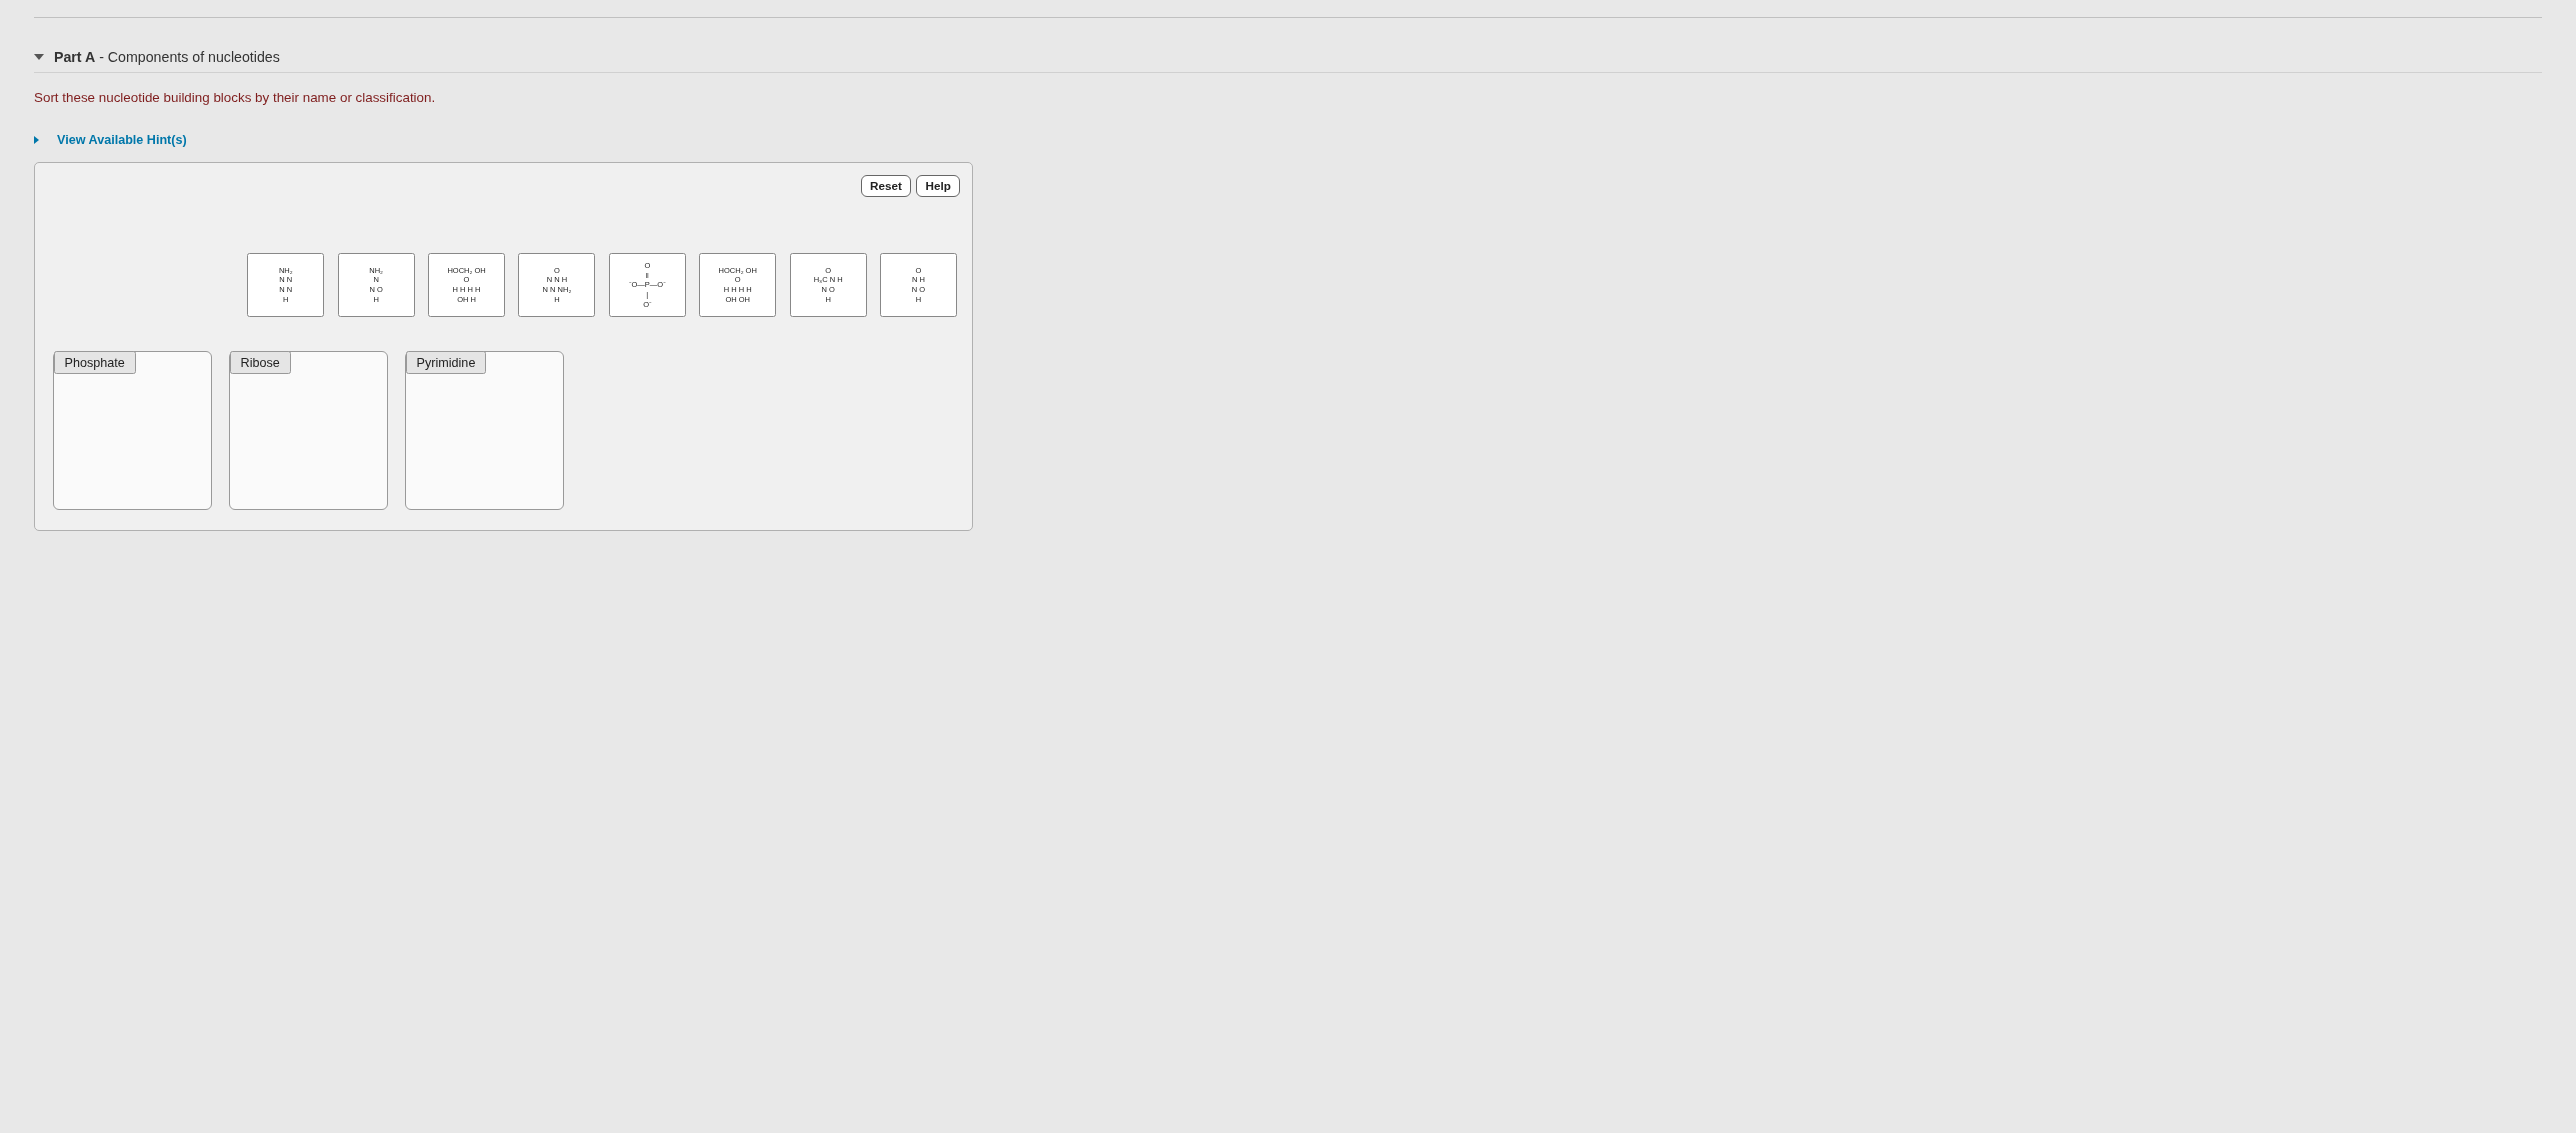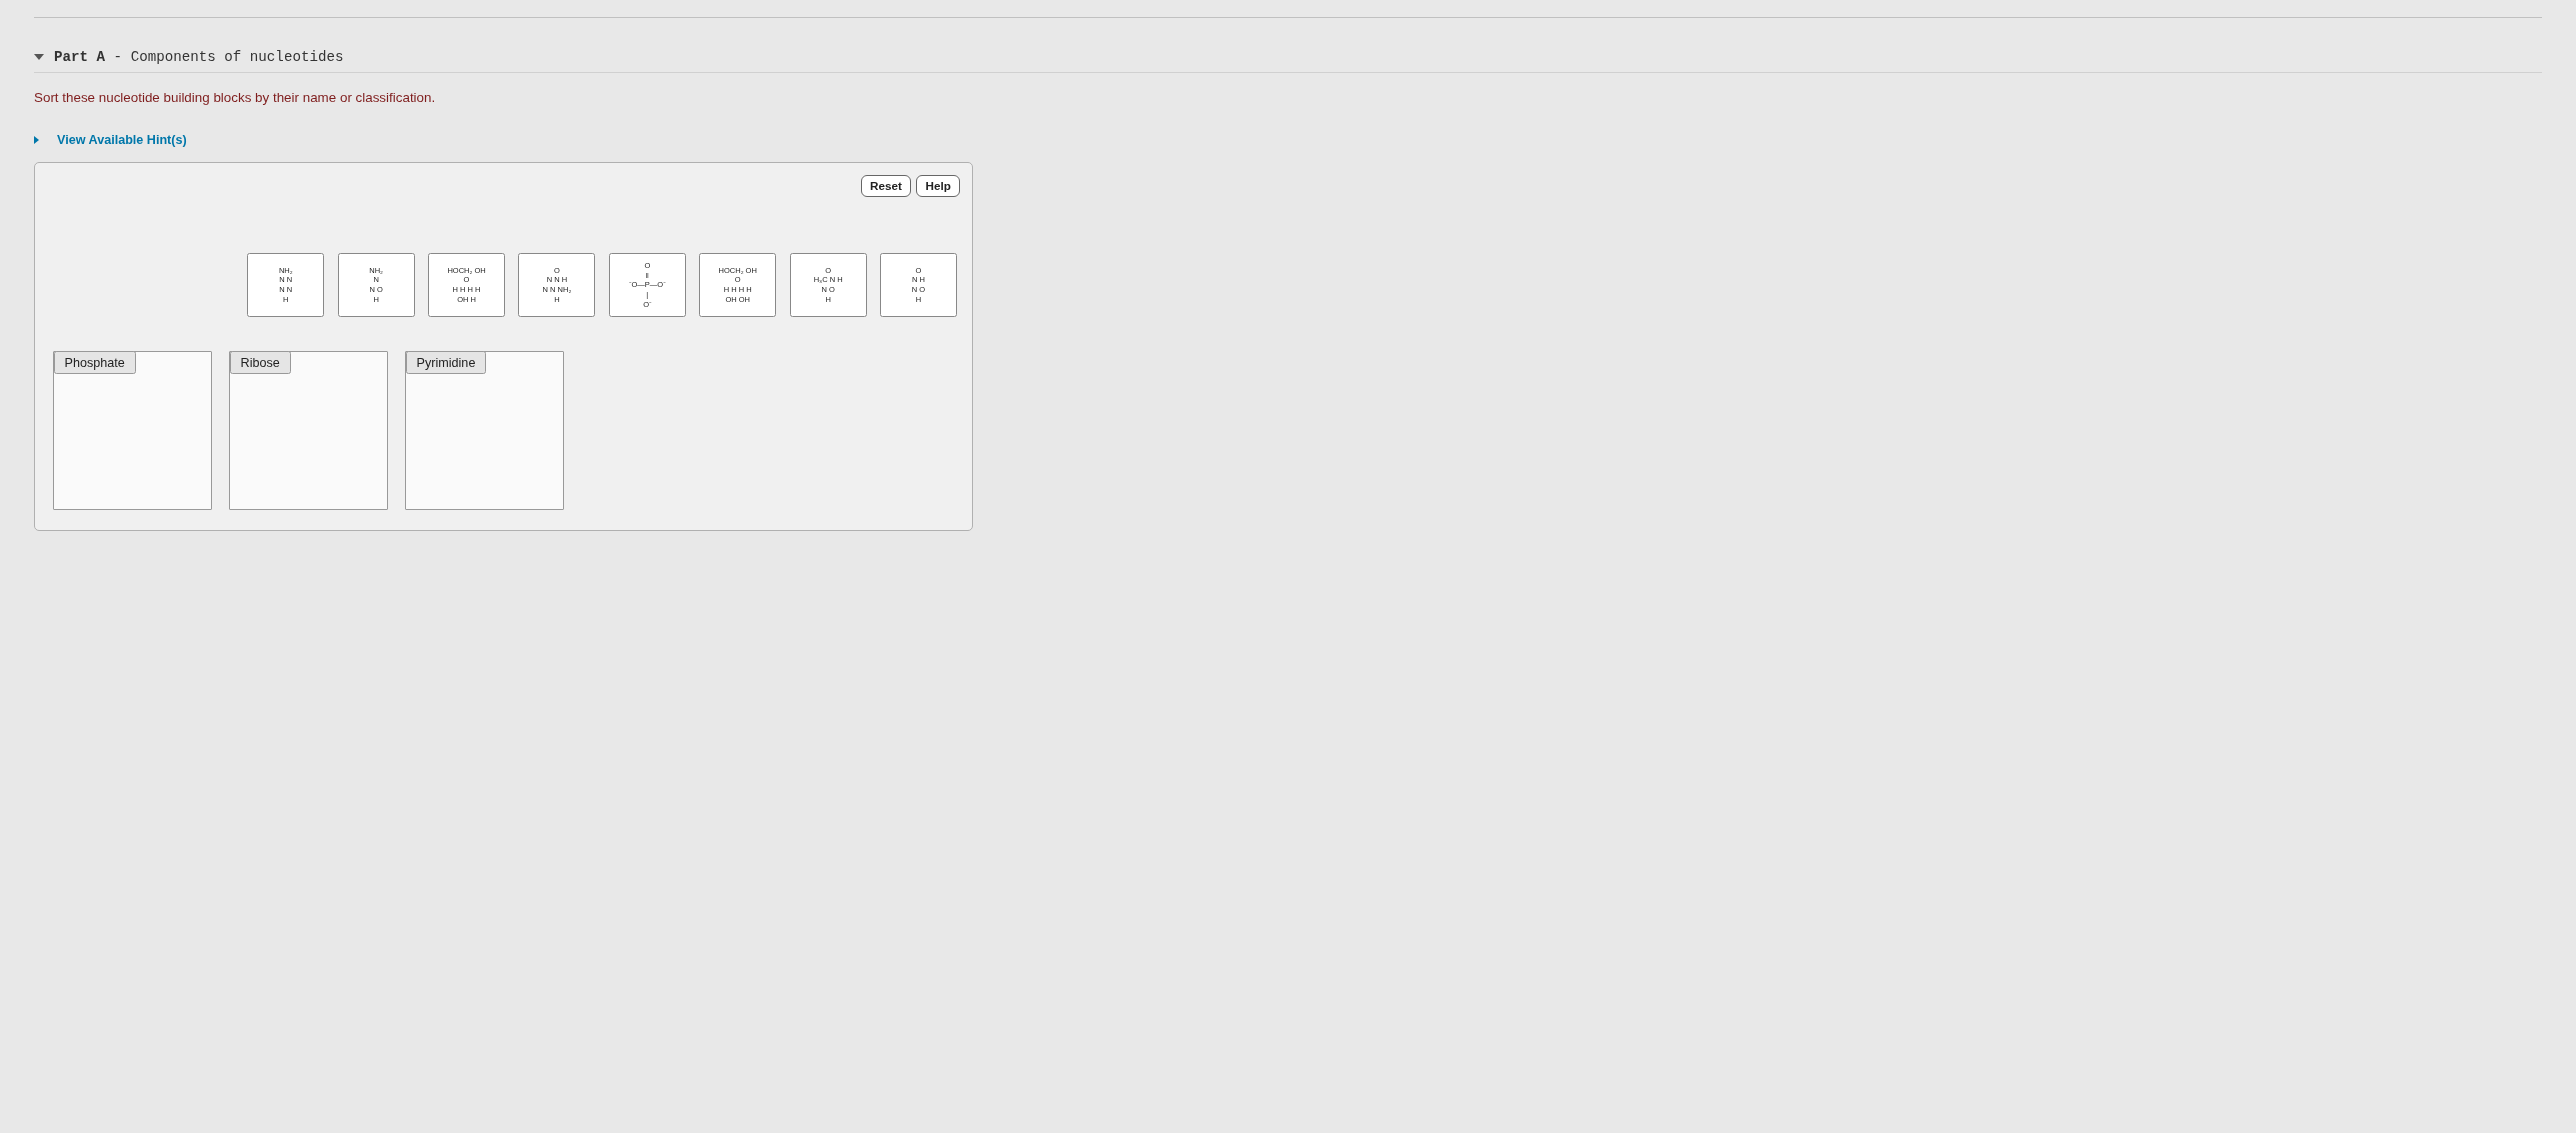--- a/index.html
+++ b/index.html
@@ -30,21 +30,20 @@
       width: 0;
       height: 0;
       border-left: 5px solid transparent;
       border-right: 5px solid transparent;
       border-top: 6.7px solid #555;
       cursor: pointer;
     }
     .part-title {
       font-size: 14.2px;
       color: #333;
-      font-family: Liberation Mono, monospace;
     }
     .part-title strong {
       font-weight: bold;
     }
     .instructions {
       font-size: 13.4px;
       color: #7f1d1d;
       margin: 15px 0 28px 0;
     }
     .hints-link {
@@ -119,21 +118,21 @@
       display: flex;
       gap: 17px;
       justify-content: flex-start;
       padding: 0 3.4px;
     }
     .bin {
       width: 159px;
       height: 159px;
       background: #fafafa;
       border: 0.8px solid #999;
-      border-radius: 1px;
+      border-radius: 6px;
       position: relative;
     }
     .bin-label {
       position: absolute;
       top: -0.8px;
       left: -0.8px;
       background: #e5e5e5;
       border: 0.8px solid #999;
       border-radius: 2.5px;
       padding: 3.4px 10px;

